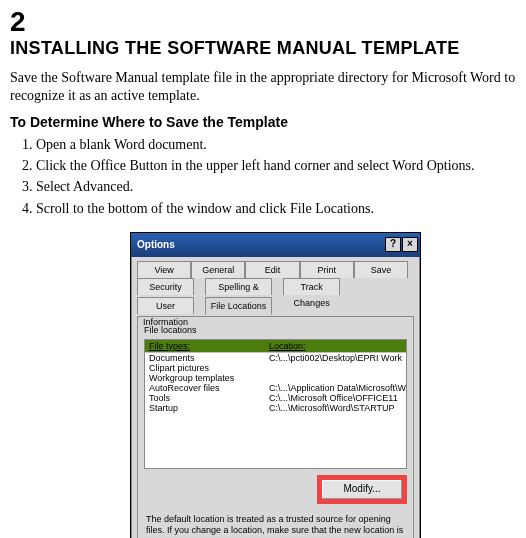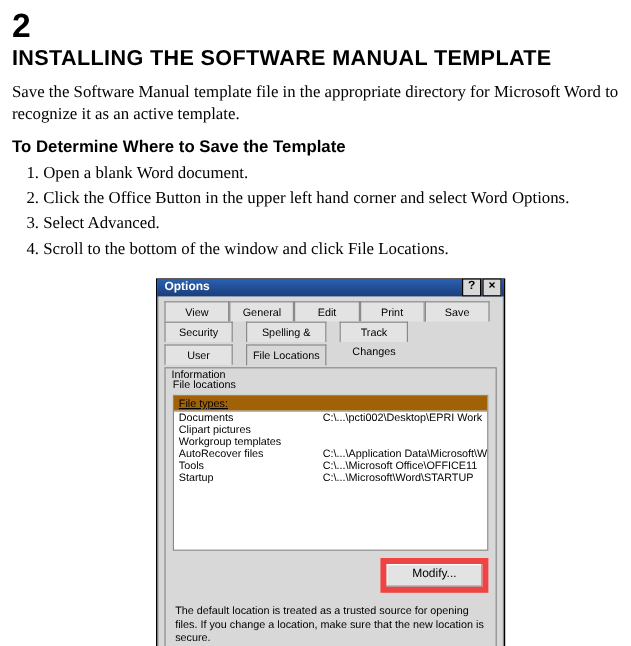--- a/index.html
+++ b/index.html
@@ -37,21 +37,21 @@
     width: 289px;
     border: 1px solid #000;
     background: #d8d8d8;
     font: 10px Tahoma, Arial, sans-serif;
     color: #000;
     box-shadow: 0 0 0 1px #888 inset;
   }
   .titlebar {
     background: linear-gradient(#2a5fb0, #1a3e7a);
     color: #fff;
-    height: 14px;
+    height: 24px;
     display: flex;
     align-items: center;
     padding: 0 2px 0 6px;
     font-weight: bold;
     justify-content: space-between;
   }
   .titlebtns { display: flex; gap: 1px; }
   .titlebtn {
     width: 14px; height: 13px;
     background: #d8d8d8;
@@ -98,21 +98,21 @@
     border: 1px solid #888;
     background: #fff;
     height: 128px;
     position: relative;
     font-size: 9px;
     overflow: hidden;
   }
   .lb-head {
     display: grid;
     grid-template-columns: 120px 1fr;
-    background: #a16207;
+    background: #4d7c0f;
     border-bottom: 1px solid #c0c0c0;
   }
   .lb-head span { padding: 1px 4px; text-decoration: underline; }
   .lb-row {
     display: grid;
     grid-template-columns: 120px 1fr;
   }
   .lb-row span { padding: 0 4px; white-space: nowrap; overflow: hidden; }
   .lb-row.selected { background: #1a3e9a; color: #fff; }
   .btnrow { text-align: right; margin-top: 6px; }
@@ -176,20 +176,21 @@
       <div class="tab active">File Locations</div>
       <div class="tab" style="visibility:hidden"></div>
     </div>
 
     <div class="panel">
       <div class="section-label">File locations</div>
 
       <div class="listbox">
         <div class="lb-head">
           <span>File types:</span>
+          <span>Location:</span>
         </div>
         <div class="lb-row">
           <span>Documents</span>
           <span>C:\...\pcti002\Desktop\EPRI Work</span>
         </div>
         <div class="lb-row">
           <span>Clipart pictures</span>
           <span></span>
         </div>
         <div class="lb-row">

